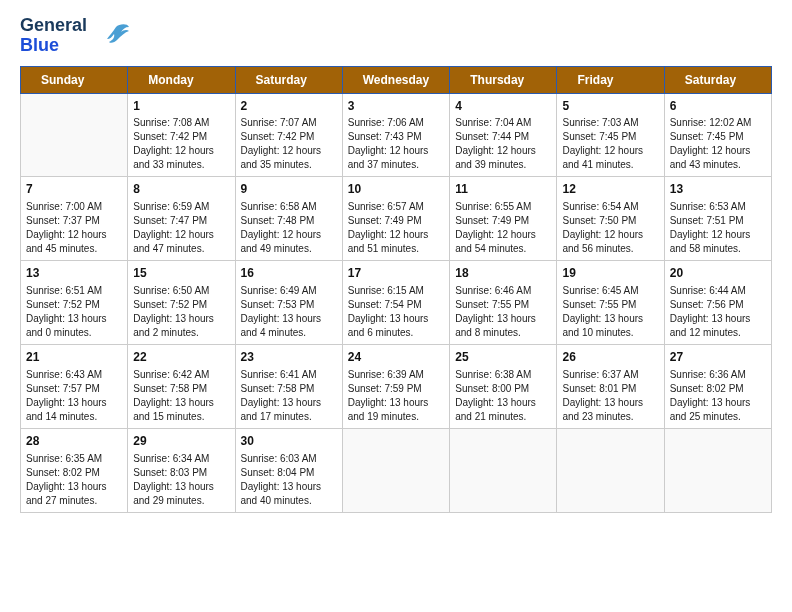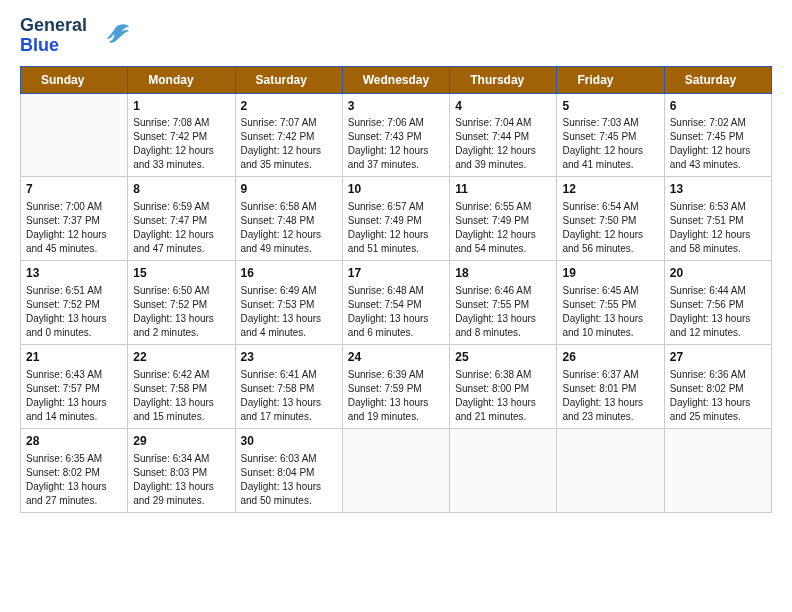--- a/index.html
+++ b/index.html
@@ -144,21 +144,21 @@
         </td>
         <td>
           <span class="day-number">5</span>
           <div class="cell-text">Sunrise: 7:03 AM</div>
           <div class="cell-text">Sunset: 7:45 PM</div>
           <div class="cell-text">Daylight: 12 hours</div>
           <div class="cell-text">and 41 minutes.</div>
         </td>
         <td>
           <span class="day-number">6</span>
-          <div class="cell-text">Sunrise: 7:02 AM</div>
+          <div class="cell-text">Sunrise: 12:02 AM</div>
           <div class="cell-text">Sunset: 7:45 PM</div>
           <div class="cell-text">Daylight: 12 hours</div>
           <div class="cell-text">and 43 minutes.</div>
         </td>
       </tr>
       <tr>
         <td>
           <span class="day-number">7</span>
           <div class="cell-text">Sunrise: 7:00 AM</div>
           <div class="cell-text">Sunset: 7:37 PM</div>
@@ -225,21 +225,21 @@
         </td>
         <td>
           <span class="day-number">16</span>
           <div class="cell-text">Sunrise: 6:49 AM</div>
           <div class="cell-text">Sunset: 7:53 PM</div>
           <div class="cell-text">Daylight: 13 hours</div>
           <div class="cell-text">and 4 minutes.</div>
         </td>
         <td>
           <span class="day-number">17</span>
-          <div class="cell-text">Sunrise: 6:48 AM</div>
+          <div class="cell-text">Sunrise: 6:15 AM</div>
           <div class="cell-text">Sunset: 7:54 PM</div>
           <div class="cell-text">Daylight: 13 hours</div>
           <div class="cell-text">and 6 minutes.</div>
         </td>
         <td>
           <span class="day-number">18</span>
           <div class="cell-text">Sunrise: 6:46 AM</div>
           <div class="cell-text">Sunset: 7:55 PM</div>
           <div class="cell-text">Daylight: 13 hours</div>
           <div class="cell-text">and 8 minutes.</div>
@@ -323,21 +323,21 @@
           <div class="cell-text">Sunrise: 6:34 AM</div>
           <div class="cell-text">Sunset: 8:03 PM</div>
           <div class="cell-text">Daylight: 13 hours</div>
           <div class="cell-text">and 29 minutes.</div>
         </td>
         <td>
           <span class="day-number">30</span>
           <div class="cell-text">Sunrise: 6:03 AM</div>
           <div class="cell-text">Sunset: 8:04 PM</div>
           <div class="cell-text">Daylight: 13 hours</div>
-          <div class="cell-text">and 50 minutes.</div>
+          <div class="cell-text">and 40 minutes.</div>
         </td>
         <td class="empty"></td>
         <td class="empty"></td>
         <td class="empty"></td>
         <td class="empty"></td>
       </tr>
     </tbody>
 </table>
 
 </body></html>

